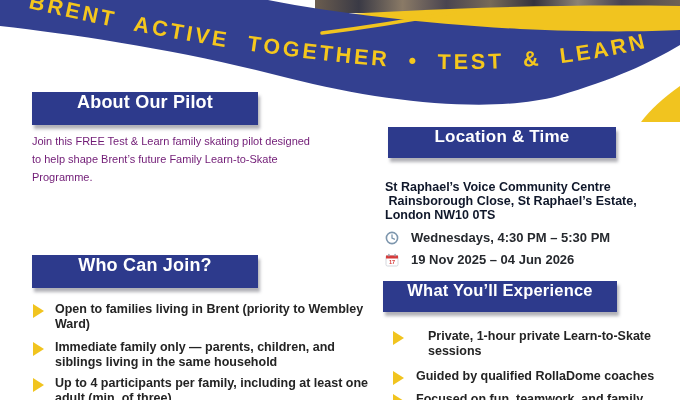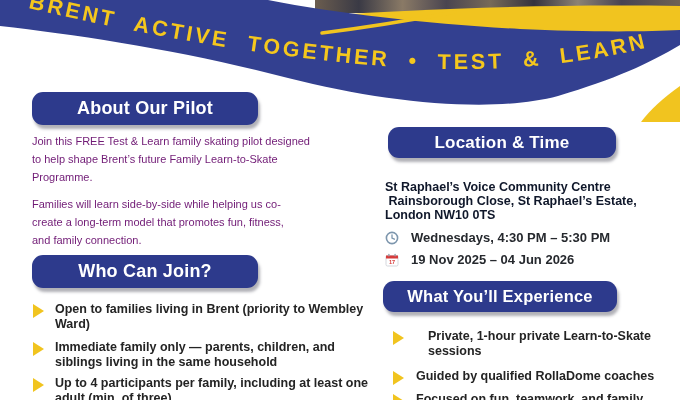--- a/index.html
+++ b/index.html
@@ -8,21 +8,21 @@
     overflow:hidden;font-family:"Liberation Sans",sans-serif;
   }
   .banner-svg{position:absolute;left:0;top:0;}
   .banner-title-text{
     fill:#f5c71d;font-weight:800;font-size:21.5px;
     letter-spacing:3px;word-spacing:10px;
     font-family:"Liberation Sans",sans-serif;
   }
   .pill{
     position:absolute;background:#2d3a8c;color:#ffffff;
-    border-radius:11px;display:flex;align-items:center;justify-content:center;
+    border-radius:0;display:flex;align-items:flex-start;justify-content:center;
     font-weight:700;box-shadow:2px 4px 3px rgba(60,60,75,0.4);
     letter-spacing:0.2px;
   }
   .btn-about{left:32px;top:92px;width:226px;height:33px;font-size:18px;}
   .btn-who{left:32px;top:255px;width:226px;height:33px;font-size:18px;}
   .btn-location{left:388px;top:127px;width:228px;height:31px;font-size:17px;}
   .btn-exp{left:383px;top:281px;width:234px;height:31px;font-size:16.5px;}
   .para{
     position:absolute;left:32px;width:372px;color:#701a75;
     font-size:11px;line-height:18px;font-weight:400;white-space:pre-line;
@@ -101,23 +101,20 @@
     </text>
   </svg>
 
   <div class="pill btn-about">
     <span>About Our Pilot</span>
   </div>
 
   <div class="para p1">Join this FREE Test &amp; Learn family skating pilot designed
 to help shape Brent’s future Family Learn-to-Skate
 Programme.</div>
-  <div class="para p2">Families will learn side-by-side while helping us co-
-create a long-term model that promotes fun, fitness,
-and family connection.</div>
 
   <div class="pill btn-who">
     <span>Who Can Join?</span>
   </div>
 
   <div class="bullet-row who-b1">
     <span class="tri"></span>
     <span class="btxt">Open to families living in Brent (priority to Wembley
 Ward)</span>
   </div>

